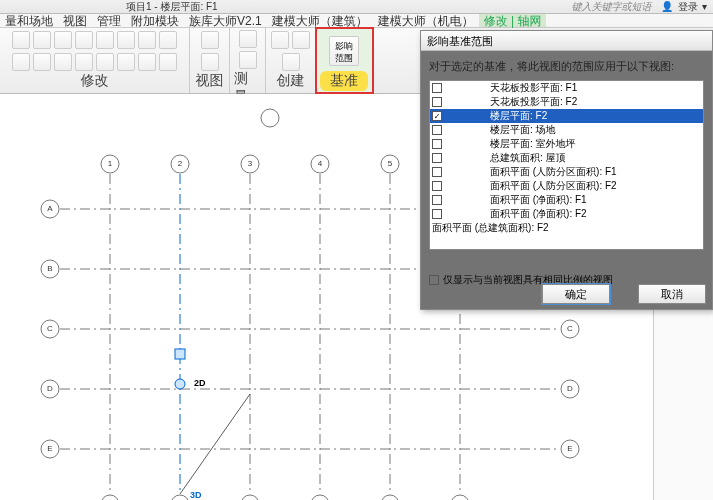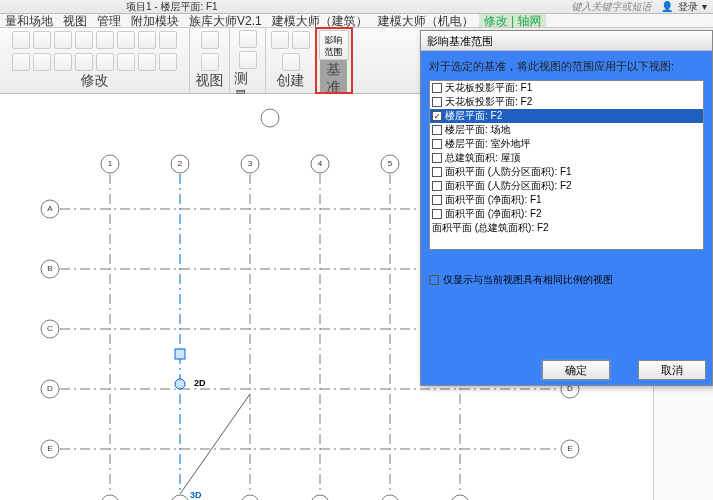--- a/index.html
+++ b/index.html
@@ -15,41 +15,41 @@
 .ribbon-tabs .tab.active { background: #d6e8d0; }
 .ribbon-tabs .ctx { background: #cfe3cb; color: #2a5; }
 
 .ribbon { height: 66px; background: linear-gradient(#fafafa,#ececec); border-bottom:1px solid #bbb; display:flex; }
 .panel { border-right: 1px solid #ccc; padding: 2px 4px; display:flex; flex-direction:column; align-items:center; justify-content:space-between; }
 .panel .tools { display:flex; flex-wrap:wrap; gap:3px; align-items:center; justify-content:center; flex:1; }
 .toolbtn { width: 18px; height: 18px; background: linear-gradient(#fdfdfd,#eee); border:1px solid #ccc; border-radius:2px; }
 .toolbtn.big { width: 30px; height: 30px; }
 .panel .label { font-size: 14px; color: #444; padding:1px 0; }
 .panel.highlight { outline: 2px solid #d33; outline-offset: -1px; background: #e6f2e2; }
-.panel.highlight .label { background:#a3a3a3; width:100%; text-align:center; }
+.panel.highlight .label { background:#fde047; width:100%; text-align:center;border-radius:6px; }
 
 .workarea { position:absolute; top:94px; left:0; right:60px; bottom:0; background:#fff; }
 .gridsvg { width:100%; height:100%; }
 .gridline { stroke:#555; stroke-width:0.8; stroke-dasharray:10 4 2 4; }
 .gridsel { stroke:#06c; stroke-width:1; stroke-dasharray:10 4 2 4; }
 .bubble { fill:#fff; stroke:#555; stroke-width:0.8; }
 .bubblet { font-size:8px; text-anchor:middle; dominant-baseline:middle; fill:#333; }
 .diag { stroke:#333; stroke-width:0.8; }
 
 .sidepanel { position:absolute; top:94px; right:0; width:60px; bottom:0; background:#fafafa; border-left:1px solid #ccc; font-size:10px; padding:2px; overflow:hidden; }
 .sidepanel .node { white-space:nowrap; padding:1px 0 1px 12px; color:#333; }
 .sidepanel .node::before { content:"⊞ "; color:#666; font-size:8px; }
 .sidepanel .leaf::before { content:"— "; }
 
-.dialog { position:absolute; top:30px; left:420px; width:293px; height:356px; background:#3b82f6; border:1px solid #888; box-shadow:2px 2px 6px rgba(0,0,0,.3); font-size:11px; }
+.dialog { position:absolute; top:30px; left:420px; width:293px; height:280px; background:#737373; border:1px solid #888; box-shadow:2px 2px 6px rgba(0,0,0,.3); font-size:11px; }
 .dialog .dlg-title { height:20px; background:linear-gradient(#fdfdfd,#e4e4e4); border-bottom:1px solid #bbb; padding:0 6px; line-height:20px; font-size:11px; }
 .dialog .dlg-body { padding:8px; }
 .dialog .instr { margin-bottom:6px; color:#222; }
 .listbox { width:100%; height:170px; background:#fff; border:1px solid #888; overflow-y:scroll; overflow-x:hidden; }
-.listbox .item { display:flex; align-items:center; padding:0 2px; height:14px; font-size:10px; white-space:nowrap; }
+.listbox .item { display:flex; align-items:center; padding:0 2px; height:14px; font-size:10px; white-space:nowrap;gap:45px; }
 .listbox .item.sel { background:#1e5fbf; color:#fff; }
 .listbox .cb { width:10px; height:10px; border:1px solid #555; margin-right:3px; background:#fff; display:inline-flex; align-items:center; justify-content:center; font-size:8px; color:#000; }
 .listbox .cb.checked::after { content:"✓"; }
 .lowerchk { display:flex; align-items:center; margin-top:23px; font-size:10px; }
 .lowerchk .cb { width:10px; height:10px; border:1px solid #555; margin-right:4px; }
 .dlg-buttons { position:absolute; bottom:5px; right:6px; display:flex; gap:28px; }
 .dlg-buttons button { width:68px; height:20px; font-size:11px; background:linear-gradient(#fdfdfd,#e6e6e6); border:1px solid #888; }
 .dlg-buttons button.primary { outline:1px solid #4a90d9; }
 
 ::-webkit-scrollbar { width:14px; }
@@ -117,21 +117,21 @@
       <div class="label">测量</div>
     </div>
     <div class="panel" style="width: 50px;">
       <div class="tools">
         <div class="toolbtn"></div>
         <div class="toolbtn"></div>
         <div class="toolbtn"></div>
       </div>
       <div class="label">创建</div>
     </div>
-    <div class="panel highlight" style="width: 36px;">
+    <div class="panel highlight" style="width: 57px;">
       <div class="tools">
         <div class="toolbtn big" style="font-size: 9px; text-align: center; line-height: 12px; padding: 3px 0px;">影响
 范围</div>
       </div>
       <div class="label">基准</div>
     </div>
   </div>
 
 <div class="workarea">
   <svg class="gridsvg" id="gridsvg">

